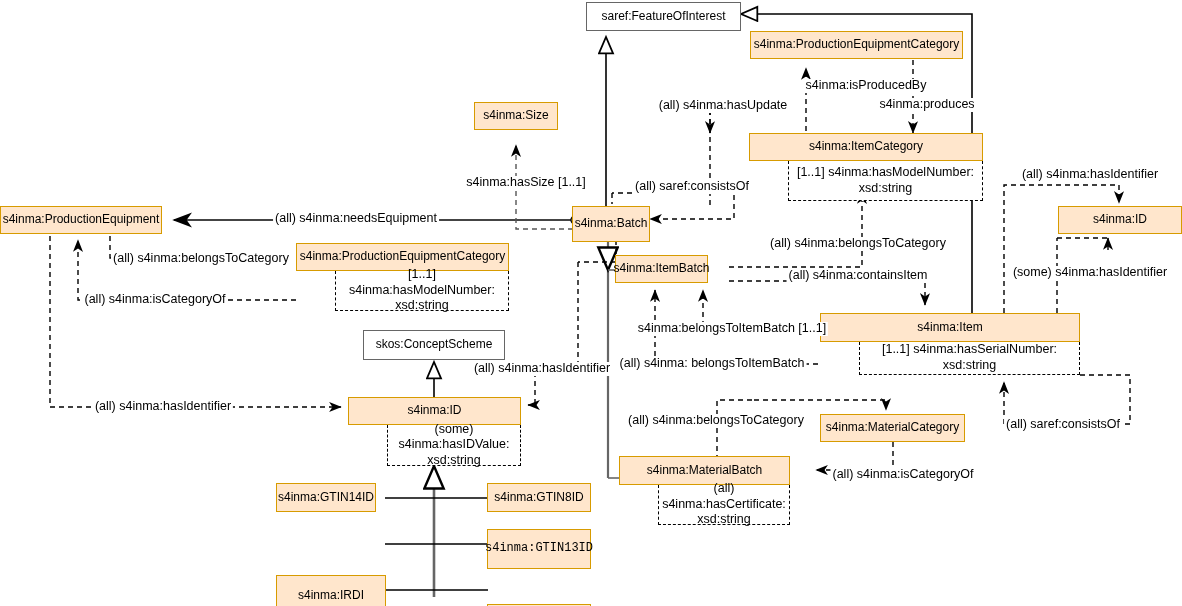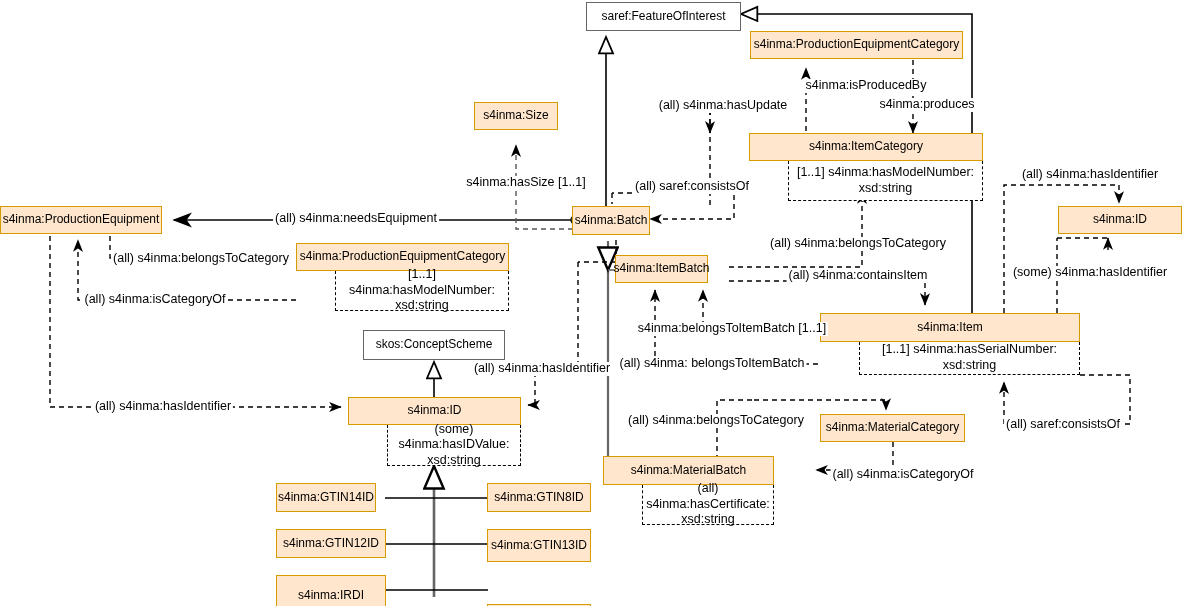--- a/index.html
+++ b/index.html
@@ -126,21 +126,21 @@
     <div class="hdr" style="height:28px;">s4inma:ProductionEquipment</div>
   </div>
 
   <div class="node" style="left:296px;top:243px;width:213px;">
     <div class="hdr" style="height:28px;">s4inma:ProductionEquipmentCategory</div>
     <div class="attr" style="height:40px;white-space:pre-line;">[1..1] s4inma:hasModelNumber:
 xsd:string</div>
   </div>
 
   <div class="node" style="left:572px;top:206px;width:78px;">
-    <div class="hdr" style="height:29px;">s4inma:Batch</div>
+    <div class="hdr" style="height:36px;">s4inma:Batch</div>
   </div>
 
   <div class="node" style="left:1058px;top:206px;width:124px;">
     <div class="hdr" style="height:28px;">s4inma:ID</div>
   </div>
 
   <div class="node" style="left:615px;top:255px;width:93px;">
     <div class="hdr" style="height:28px;">s4inma:ItemBatch</div>
   </div>
 
@@ -156,37 +156,34 @@
   <div class="node" style="left:348px;top:397px;width:173px;">
     <div class="hdr" style="height:28px;">s4inma:ID</div>
     <div class="attr" style="height:41px;white-space:pre-line;">(some) s4inma:hasIDValue:
 xsd:string</div>
   </div>
 
   <div class="node" style="left:820px;top:414px;width:145px;">
     <div class="hdr" style="height:28px;">s4inma:MaterialCategory</div>
   </div>
 
-  <div class="node" style="left:603px;top:456px;width:171px;">
+  <div class="node" style="left:619px;top:456px;width:171px;">
     <div class="hdr" style="height:29px;">s4inma:MaterialBatch</div>
     <div class="attr" style="height:40px;white-space:pre-line;">(all) s4inma:hasCertificate:
 xsd:string</div>
   </div>
 
   <div class="node" style="left:276px;top:483px;width:100px;">
     <div class="hdr" style="height:29px;">s4inma:GTIN14ID</div>
   </div>
   <div class="node" style="left:487px;top:483px;width:104px;">
     <div class="hdr" style="height:29px;">s4inma:GTIN8ID</div>
   </div>
-  <div class="node" style="left:276px;top:529px;width:110px;">
-    <div class="hdr" style="height:29px;">s4inma:GTIN12ID</div>
-  </div>
   <div class="node" style="left:487px;top:529px;width:104px;">
-    <div class="hdr" style="height:33px;">s4inma:GTIN13ID</div>
+    <div class="hdr" style="height:40px;font-family:Liberation Mono, monospace;">s4inma:GTIN13ID</div>
   </div>
   <div class="node" style="left:276px;top:575px;width:110px;">
     <div class="hdr" style="height:42px;">s4inma:IRDI</div>
   </div>
   <div class="node" style="left:487px;top:604px;width:104px;border-radius:14px;">
     <div class="hdr" style="height:29px;">s4inma:UUID</div>
   </div>
 
   <div class="lbl center" style="left:866px;top:79px;">s4inma:isProducedBy</div>
   <div class="lbl center" style="left:927px;top:98px;">s4inma:produces</div>

